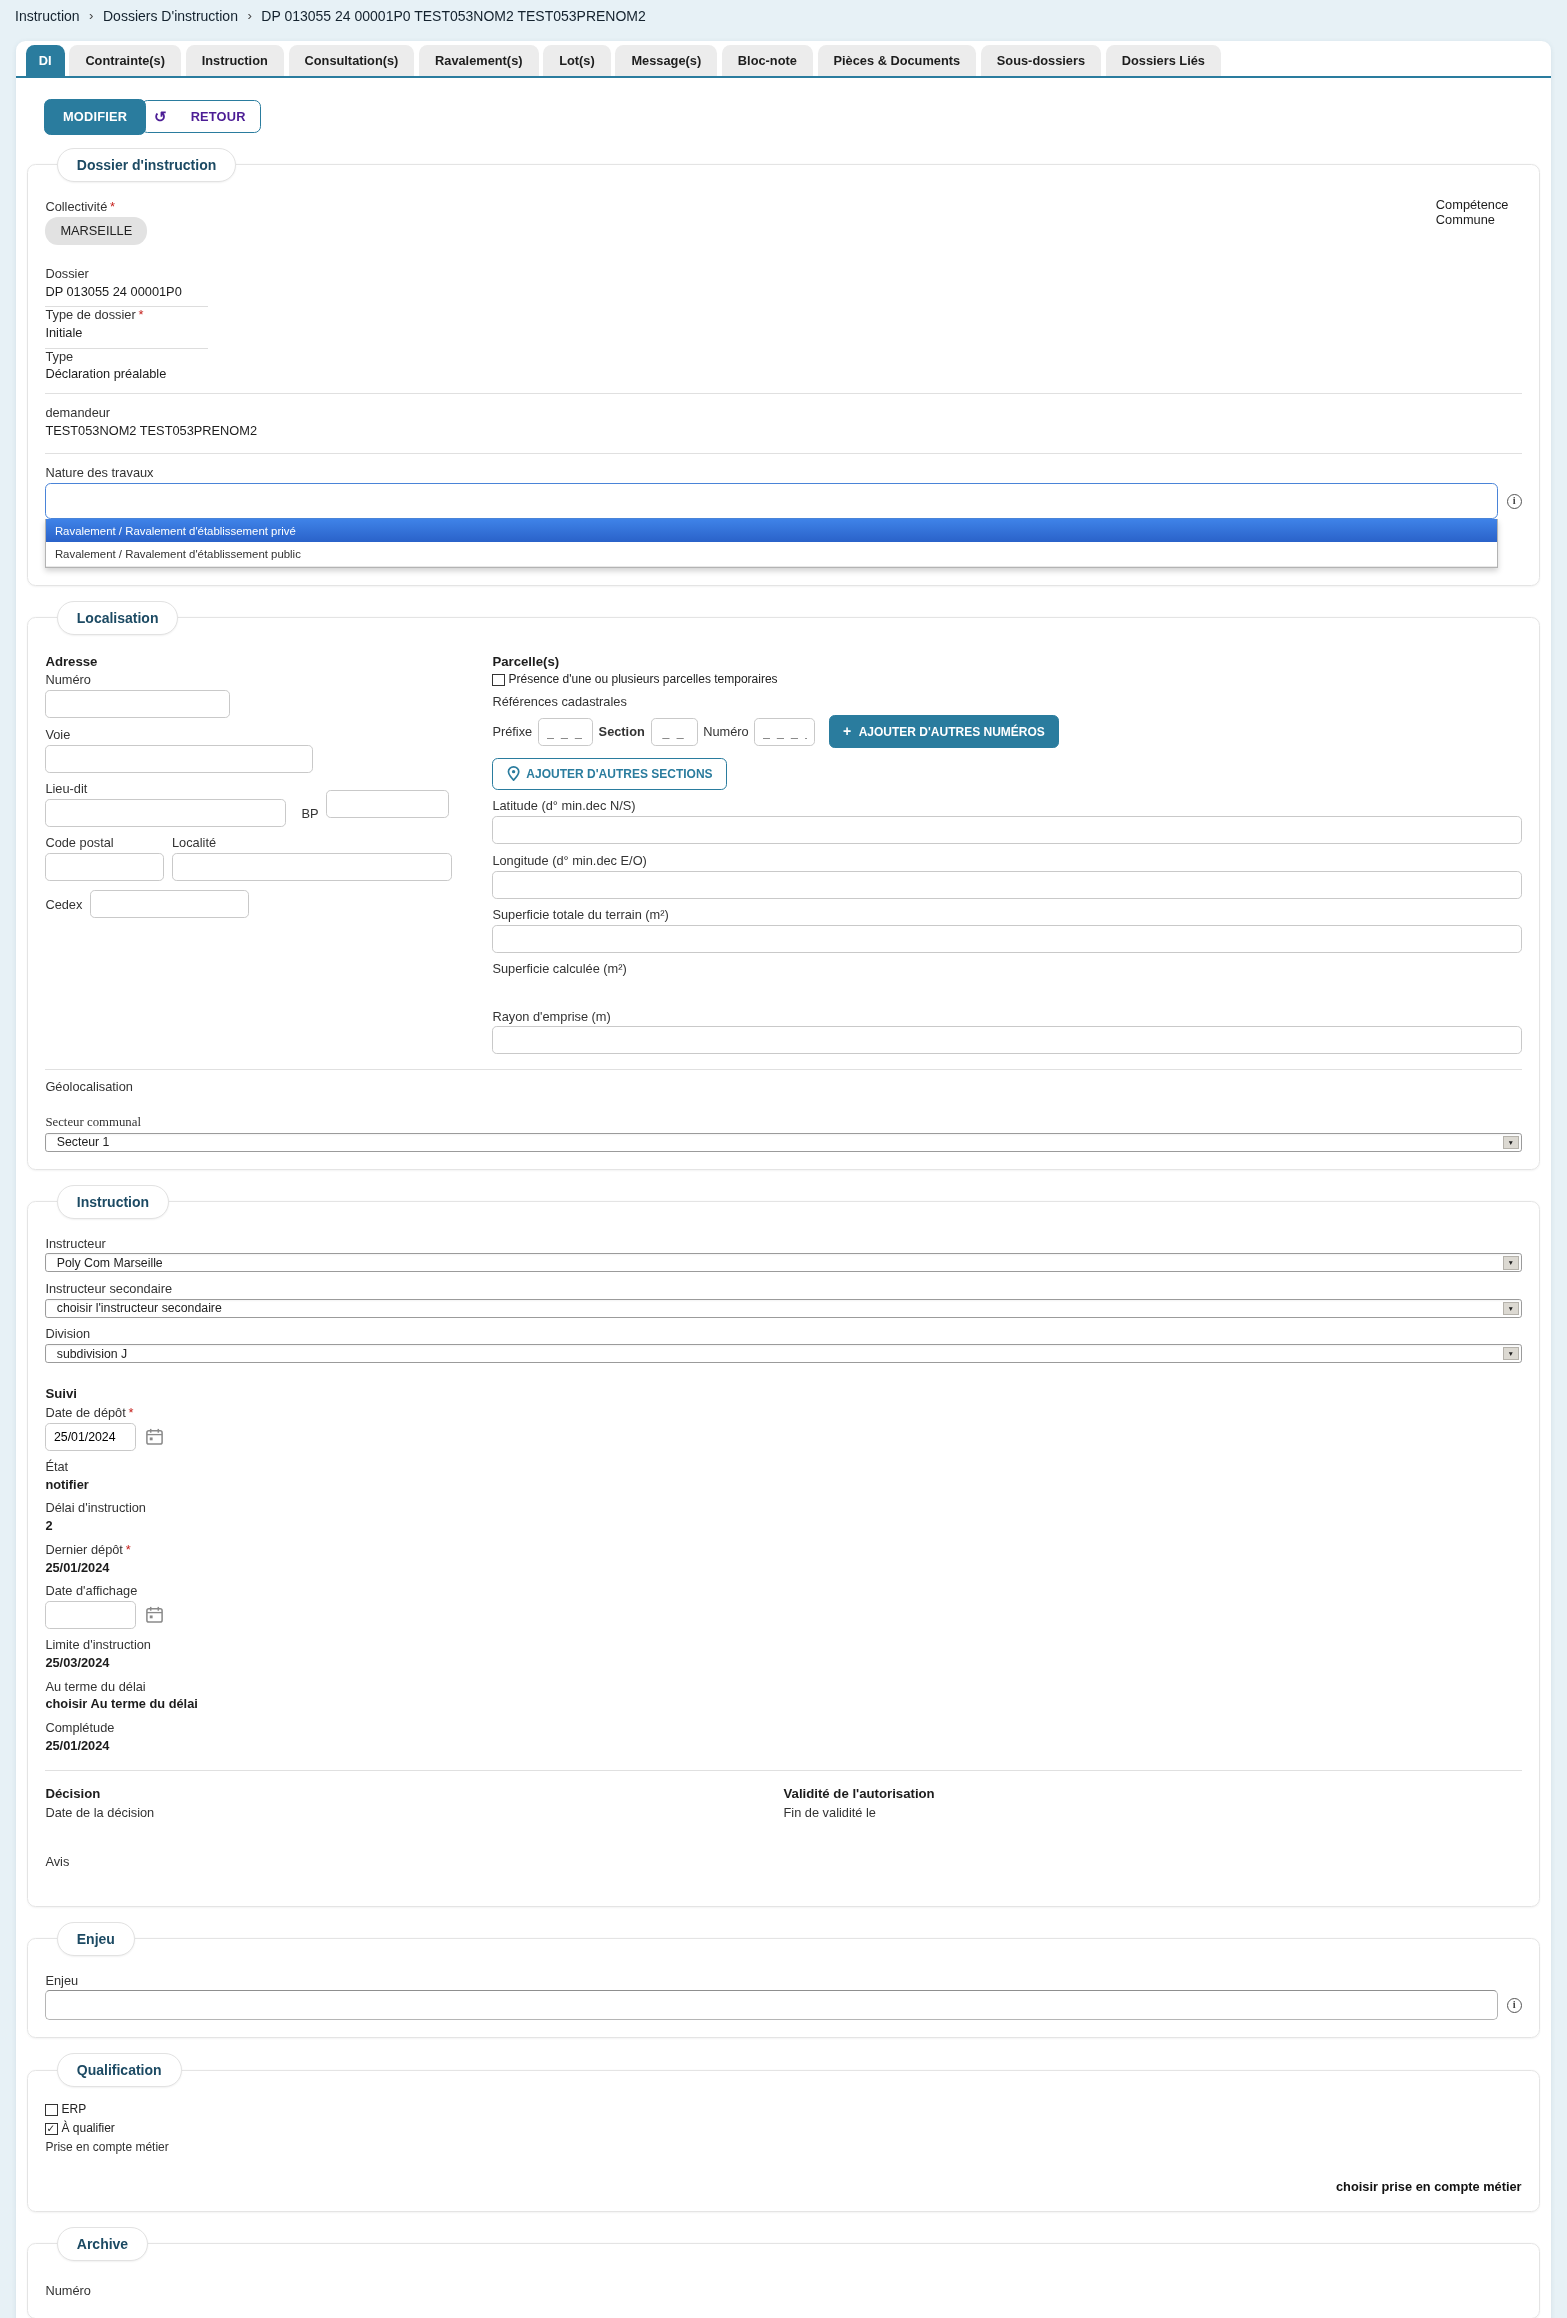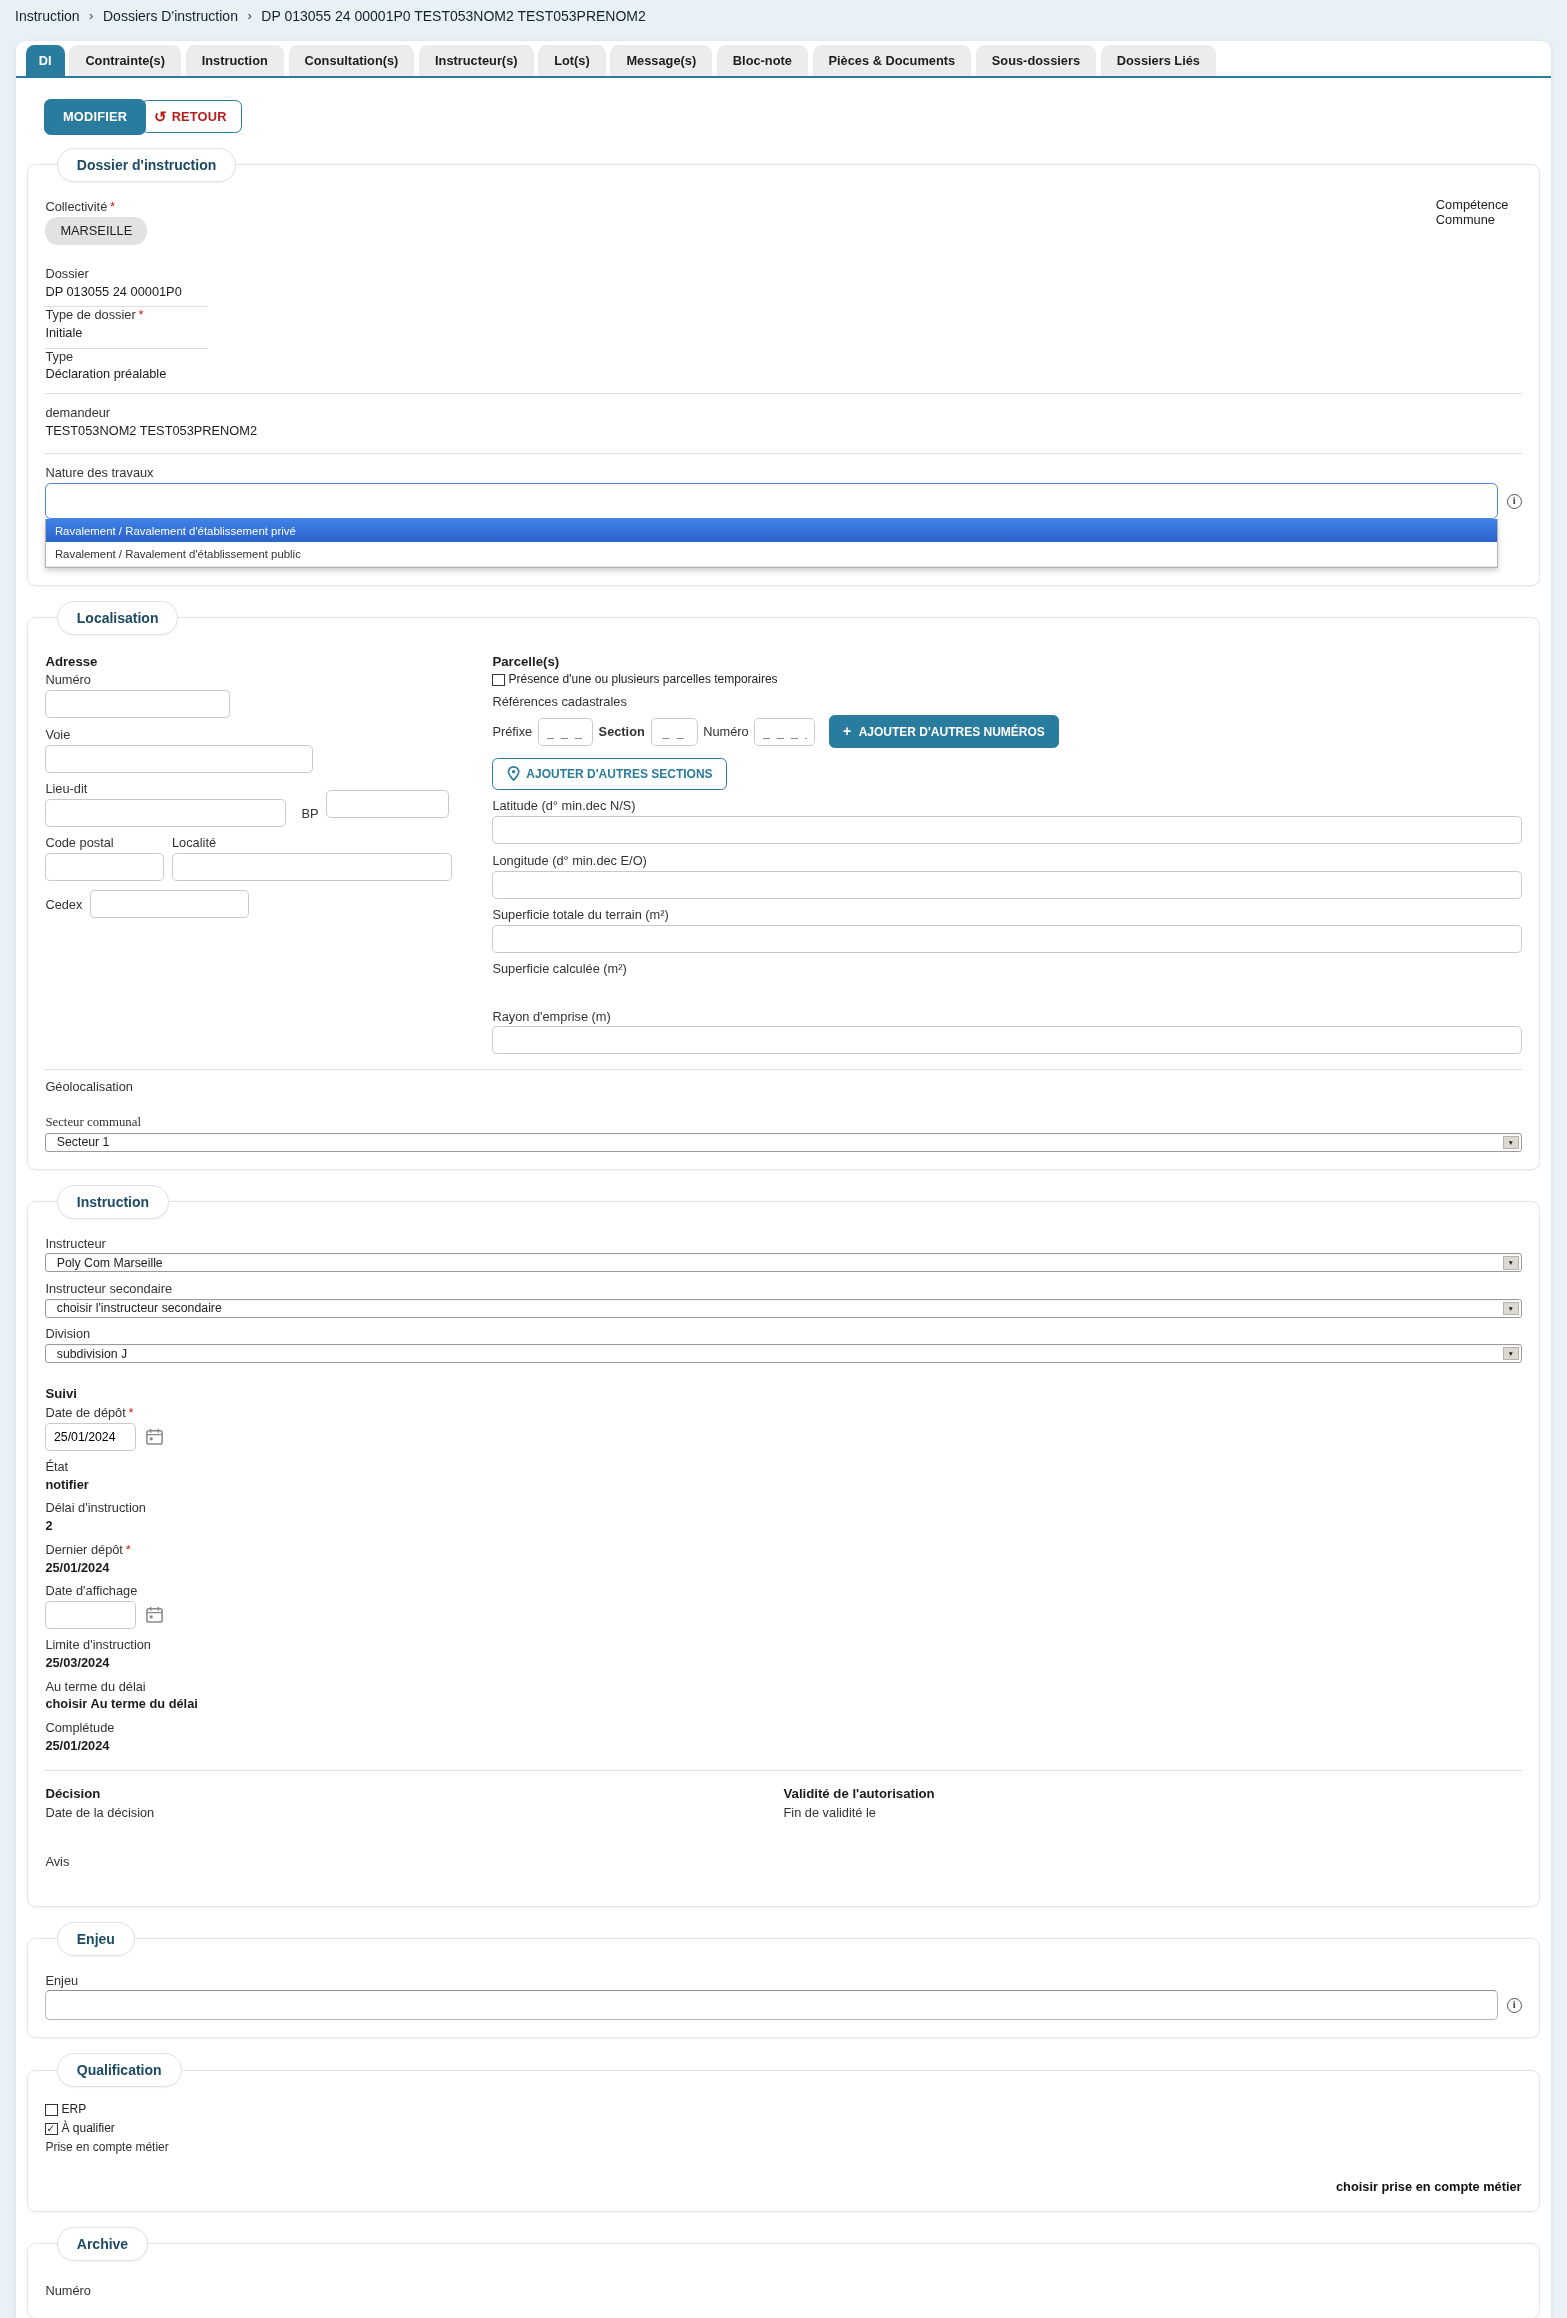--- a/index.html
+++ b/index.html
@@ -23,21 +23,21 @@
   .tabs { display:flex; align-items:flex-end; gap:4.7px; padding:4.7px 0 0 9.5px; border-bottom:2.8px solid #2a7c9e; }
   .tab {
     background:#ececec; color:#1d1d1d; font-weight:bold; font-size:12.8px;
     padding:7.6px 16px; border-radius:8.5px 8.5px 0 0; cursor:pointer; white-space:nowrap;
   }
   .tab.active { background:#2a7c9e; color:#fff; padding:7.6px 13.2px; }
   
   .toolbar { display:flex; align-items:center; padding:21px 0 3.8px 28px; }
   .btn { font-family:inherit; font-size:12.8px; font-weight:bold; border-radius:6.6px; cursor:pointer; letter-spacing:0.2px; }
   .btn-primary { background:#2a7c9e; color:#fff; border:0.9px solid #2a7c9e; padding:9.5px 18px; z-index:2; position:relative; }
-  .btn-outline { background:#fff; color:#b91c1c; border:1.9px solid #2a7c9e; padding:7.6px 14px 7.6px 11.4px; margin-left:-4.7px; display:inline-flex; align-items:center; gap:5px; }
+  .btn-outline { background:#fff; color:#4c1d95; border:1.9px solid #2a7c9e; padding:7.6px 14px 7.6px 11.4px; margin-left:-4.7px; display:inline-flex; align-items:center; gap:24px; }
   .undo-glyph::before { content:"↺"; font-weight:bold; font-size:15px; line-height:1; }
   
   fieldset {
     border:0.9px solid #e4e4e4; border-radius:8.5px; margin:9.5px 11.4px 15px; padding:15px 17px 17px;
     box-shadow:0 0.9px 1.9px rgba(0,0,0,.05); background:#fff;
   }
   legend {
     background:#fff; border:0.9px solid #e2e2e2; border-radius:17px; padding:8px 19px;
     font-weight:bold; font-size:14px; color:#1c4a63; margin-left:11.4px;
     box-shadow:0 0.9px 1.9px rgba(0,0,0,.06);
@@ -101,21 +101,21 @@
   <span>DP 013055 24 00001P0 TEST053NOM2 TEST053PRENOM2</span>
 </div>
 
 <div class="panel">
 
   <div class="tabs">
     <div class="tab active">DI</div>
     <div class="tab">Contrainte(s)</div>
     <div class="tab">Instruction</div>
     <div class="tab">Consultation(s)</div>
-    <div class="tab">Instructeur(s)</div>
+    <div class="tab">Ravalement(s)</div>
     <div class="tab">Lot(s)</div>
     <div class="tab">Message(s)</div>
     <div class="tab">Bloc-note</div>
     <div class="tab">Pièces &amp; Documents</div>
     <div class="tab">Sous-dossiers</div>
     <div class="tab">Dossiers Liés</div>
   </div>
 
   <div class="toolbar">
     <button class="btn btn-primary">MODIFIER</button>

